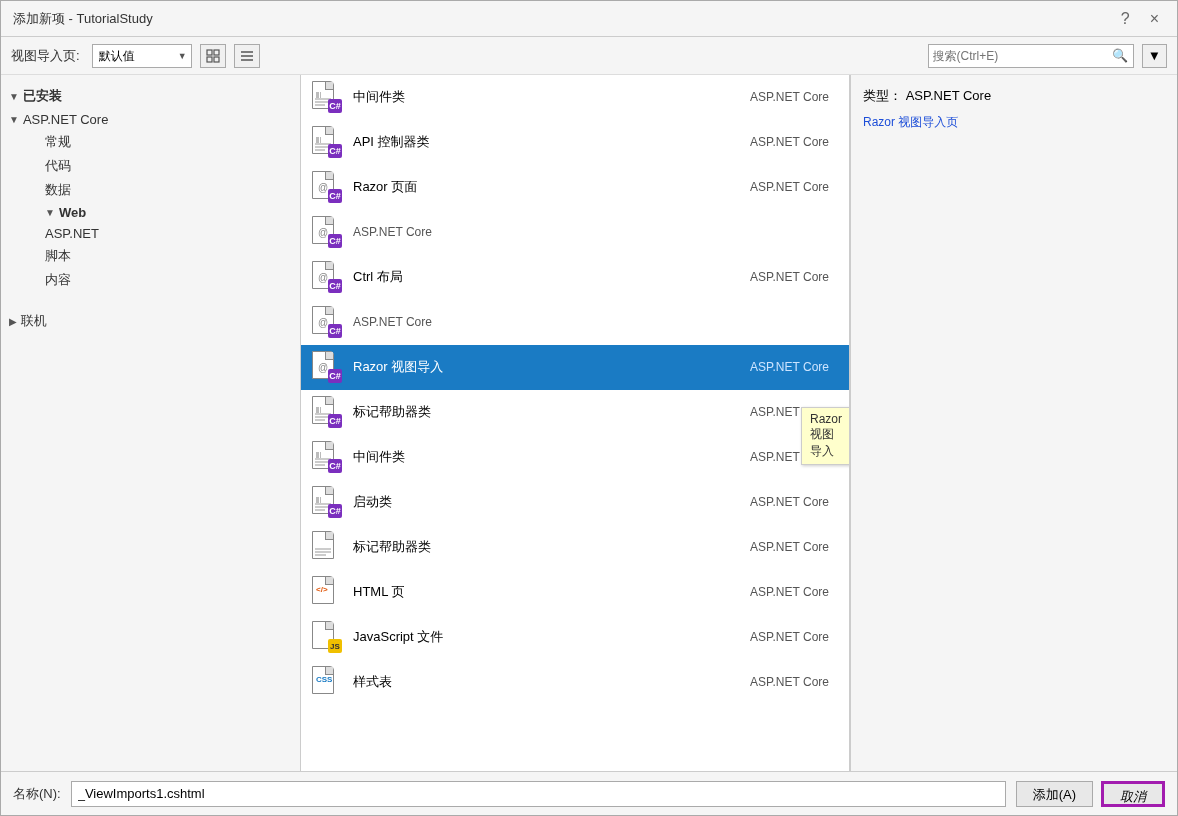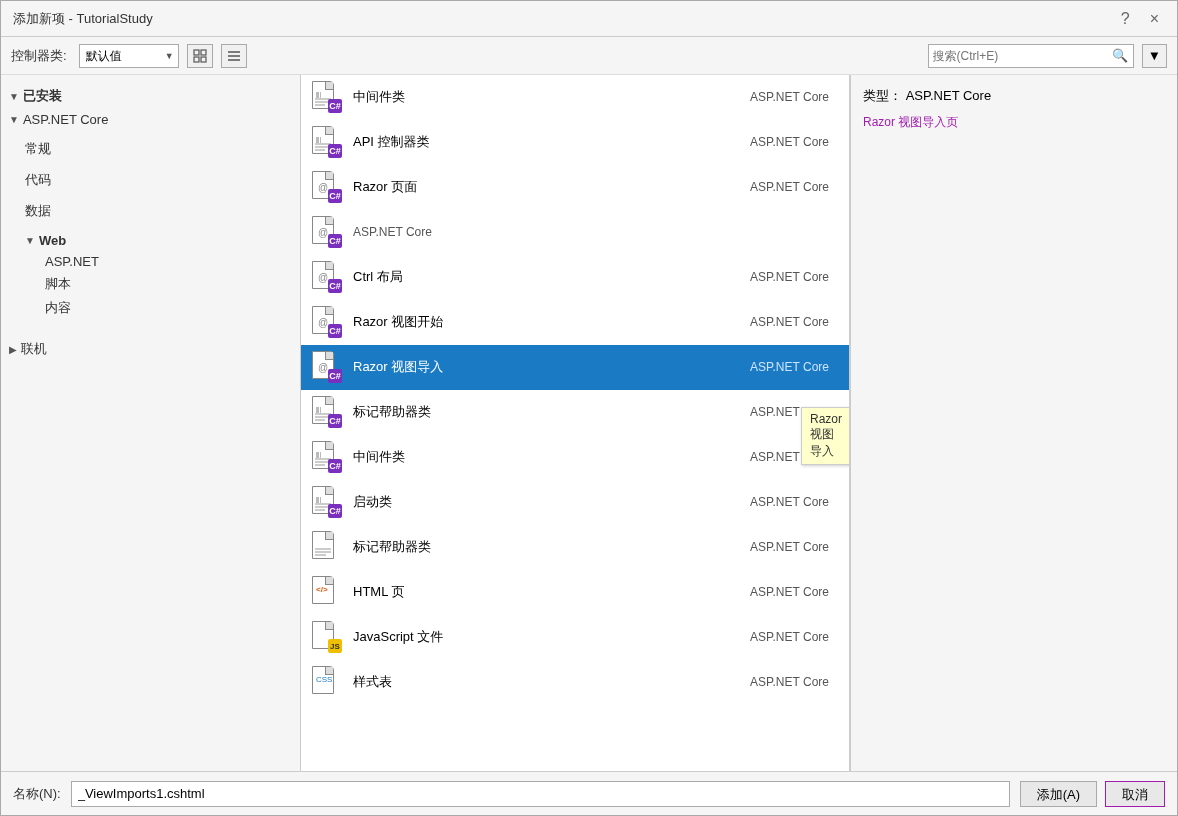--- a/index.html
+++ b/index.html
@@ -142,22 +142,21 @@
       cursor: pointer;
       display: flex;
       align-items: center;
       gap: 4px;
     }
     .tree-item.parent {
       padding-left: 8px;
       font-weight: normal;
     }
     .tree-item.child {
-      padding-left: 24px;
-      margin-top: 7px;
+      padding-left: 44px;
     }
     .tree-item.child2 {
       padding-left: 44px;
     }
     .triangle {
       font-size: 10px;
       color: #555;
     }
     .online-section {
       padding: 4px 8px;
@@ -213,21 +212,21 @@
       background: #f5f5f5;
       padding: 12px;
       border-left: 1px solid #ccc;
     }
     .right-panel-type {
       margin-bottom: 8px;
       font-size: 13px;
     }
     .right-panel-desc {
       font-size: 12px;
-      color: #a21caf;
+      color: #1d4ed8;
       line-height: 1.5;
     }
 
     
     .tooltip-popup {
       position: absolute;
       background: #ffffcc;
       border: 1px solid #ccc;
       padding: 4px 8px;
       font-size: 12px;
@@ -269,21 +268,22 @@
       height: 26px;
       font-size: 13px;
       cursor: pointer;
     }
     .btn-primary {
       background: #e8e8e8;
       border: 1px solid #aaa;
     }
     .btn-secondary {
       background: #e8e8e8;
-      border: 1px solid #a21caf;
+      border: 3px solid #a21caf;
+      font-style: italic;
     }
 
     
     .center-list::-webkit-scrollbar { width: 12px; }
     .center-list::-webkit-scrollbar-track { background: #f0f0f0; }
     .center-list::-webkit-scrollbar-thumb { background: #c0c0c0; border: 2px solid #f0f0f0; }
   </style>
 </head>
 <body>
 
@@ -291,21 +291,21 @@
 
   <div class="title-bar">
     <span class="title-bar-text">添加新项 - TutorialStudy</span>
     <div class="title-bar-buttons">
       <button class="title-bar-btn">?</button>
       <button class="title-bar-btn">×</button>
     </div>
   </div>
 
   <div class="toolbar">
-    <span class="toolbar-label">控制器类:</span>
+    <span class="toolbar-label">视图导入页:</span>
     <div class="select-wrapper">
       <select class="sort-select">
         <option>默认值</option>
         <option>名称</option>
         <option>类型</option>
       </select>
     </div>
     <button class="view-btn">
       <svg width="14" height="14" viewBox="0 0 14 14" fill="none">
         <rect x="1" y="1" width="5" height="5" stroke="#555" stroke-width="1.2"></rect>
@@ -455,21 +455,20 @@
           <div class="list-item">
             <div class="item-icon">
               <div style="position:relative;width:30px;height:32px;">
       <div style="width:22px;height:28px;background:white;border:1.5px solid #888;position:absolute;top:0;left:0;border-radius:0 4px 0 0;">
         <div style="position:absolute;top:0;right:0;width:8px;height:8px;background:#ddd;border-left:1.5px solid #888;border-bottom:1.5px solid #888;"></div>
         <div style="position:absolute;top:10px;left:5px;font-size:10px;color:#888;">@</div>
       </div>
       <div style="position:absolute;bottom:0;right:0;width:14px;height:14px;background:#7b2fbe;border-radius:2px;display:flex;align-items:center;justify-content:center;color:white;font-size:9px;font-weight:bold;">C#</div>
     </div>
             </div>
-            <span class="item-name">Razor 视图开始</span>
             <span class="item-category">ASP.NET Core</span>
           </div>
           <div class="list-item selected">
             <div class="item-icon">
               <div style="position:relative;width:30px;height:32px;">
       <div style="width:22px;height:28px;background:white;border:1.5px solid #888;position:absolute;top:0;left:0;border-radius:0 4px 0 0;">
         <div style="position:absolute;top:0;right:0;width:8px;height:8px;background:#ddd;border-left:1.5px solid #888;border-bottom:1.5px solid #888;"></div>
         <div style="position:absolute;top:10px;left:5px;font-size:10px;color:#888;">@</div>
       </div>
       <div style="position:absolute;bottom:0;right:0;width:14px;height:14px;background:#7b2fbe;border-radius:2px;display:flex;align-items:center;justify-content:center;color:white;font-size:9px;font-weight:bold;">C#</div>
@@ -580,21 +579,21 @@
     </div>
             </div>
             <span class="item-name">JavaScript 文件</span>
             <span class="item-category">ASP.NET Core</span>
           </div>
           <div class="list-item">
             <div class="item-icon">
               <div style="position:relative;width:30px;height:32px;">
       <div style="width:22px;height:28px;background:white;border:1.5px solid #888;position:absolute;top:0;left:0;border-radius:0 4px 0 0;">
         <div style="position:absolute;top:0;right:0;width:8px;height:8px;background:#ddd;border-left:1.5px solid #888;border-bottom:1.5px solid #888;"></div>
-        <div style="position:absolute;top:8px;left:3px;font-size:8px;color:#1a7bc4;font-weight:normal;">CSS</div>
+        <div style="position:absolute;top:8px;left:3px;font-size:8px;color:#1a7bc4;font-weight:bold;">CSS</div>
       </div>
     </div>
             </div>
             <span class="item-name">样式表</span>
             <span class="item-category">ASP.NET Core</span>
           </div>
         </div>
     </div>
 
     <div class="right-panel">

